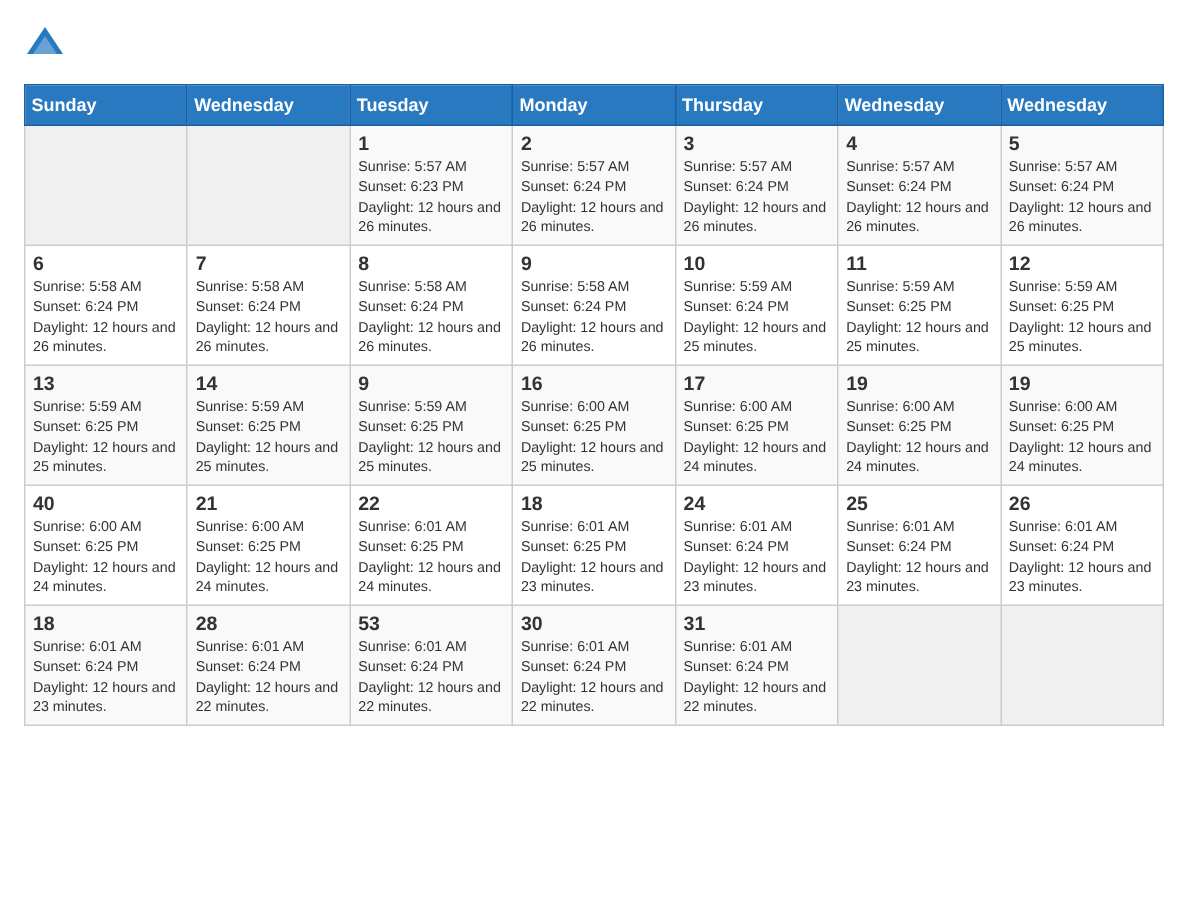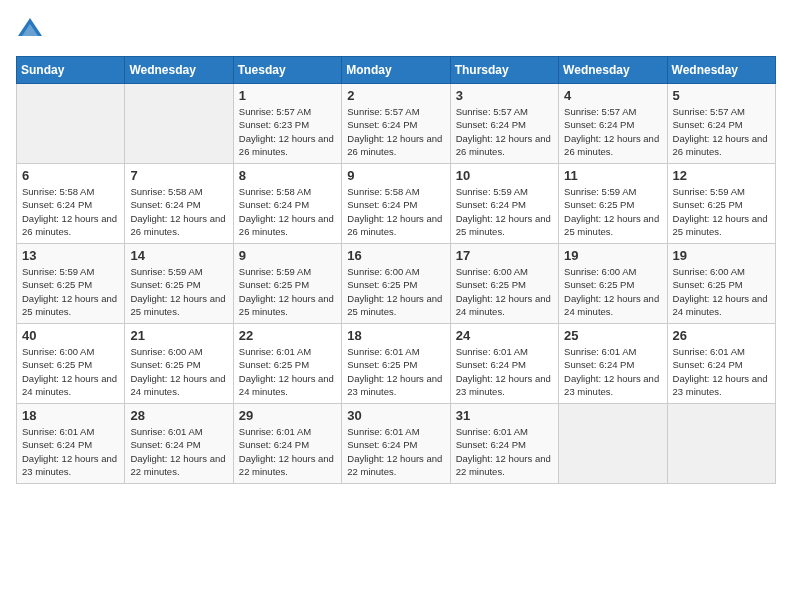--- a/index.html
+++ b/index.html
@@ -357,21 +357,21 @@
         </td>
         <td>
           <span class="day-number">28</span>
         <div class="day-info">
           <div>Sunrise: 6:01 AM</div>
           <div>Sunset: 6:24 PM</div>
           <div>Daylight: 12 hours and 22 minutes.</div>
         </div>
         </td>
         <td>
-          <span class="day-number">29</span>
+          <span class="day-number">53</span>
         <div class="day-info">
           <div>Sunrise: 6:01 AM</div>
           <div>Sunset: 6:24 PM</div>
           <div>Daylight: 12 hours and 22 minutes.</div>
         </div>
         </td>
         <td>
           <span class="day-number">30</span>
         <div class="day-info">
           <div>Sunrise: 6:01 AM</div>

